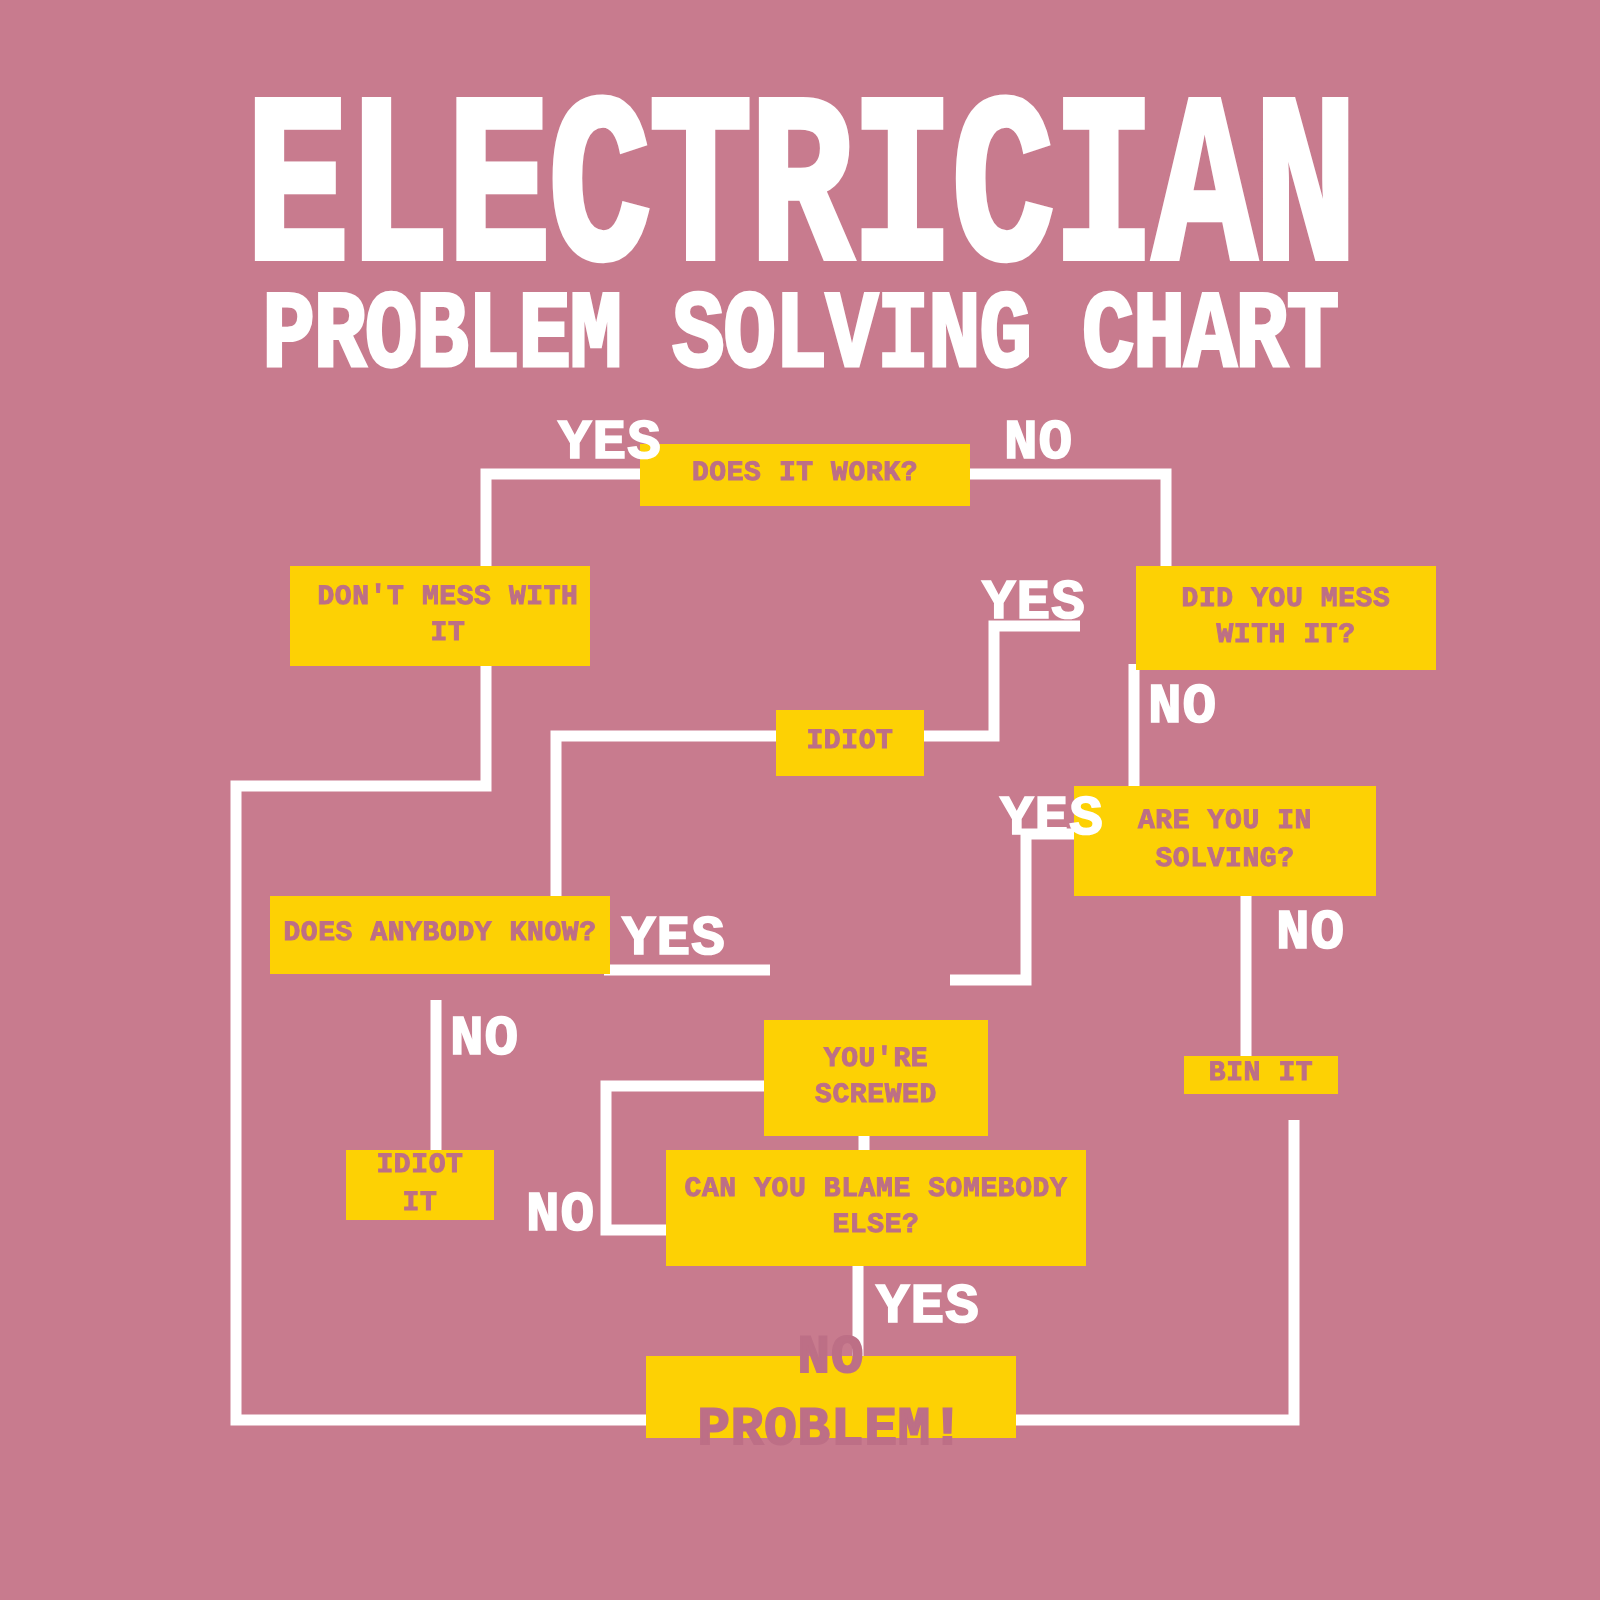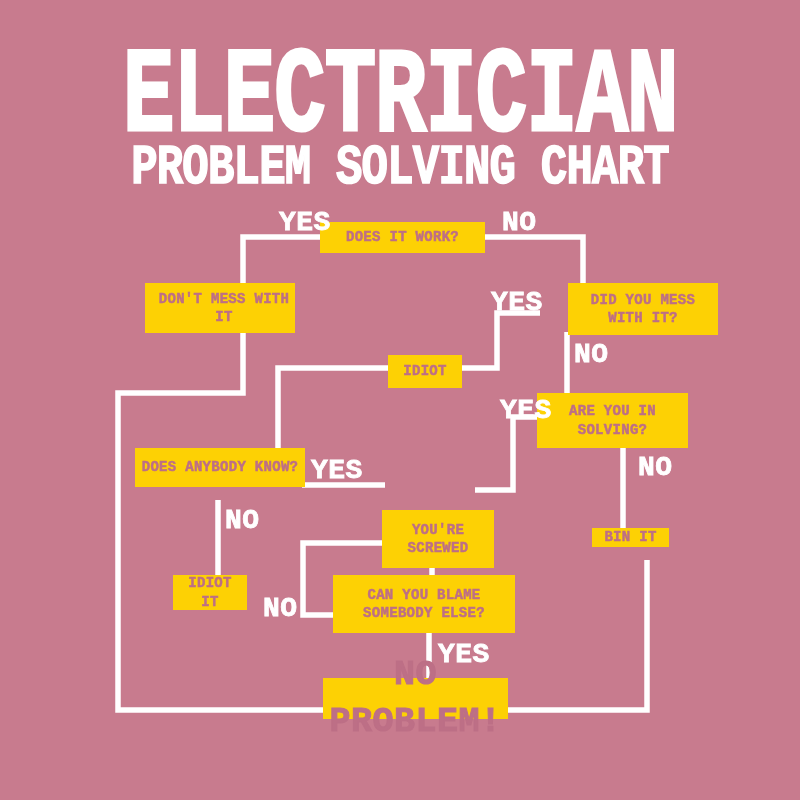--- a/index.html
+++ b/index.html
@@ -35,21 +35,21 @@
   .node{
     position:absolute;z-index:2;
     background:var(--box);color:var(--boxtext);
     display:flex;align-items:center;justify-content:center;
     text-align:center;font-weight:bold;
     font-size:14px;line-height:1.32;letter-spacing:0.3px;
     padding:2px 4px;box-sizing:border-box;
     -webkit-text-stroke:0.5px var(--boxtext);
   }
   .node.large{
-    font-size:35px;letter-spacing:0.5px;
+    font-size:27px;letter-spacing:0.5px;
     -webkit-text-stroke:1px var(--boxtext);
   }
   .branch{
     position:absolute;z-index:3;color:#fff;
     font-weight:bold;font-size:28px;letter-spacing:0.5px;
     white-space:nowrap;
     -webkit-text-stroke:0.8px #fff;
   }
 </style>
 </head>
@@ -77,21 +77,21 @@
       </svg>
       <div class="node" style="left: 320px; top: 222px; width: 165px; height: 31px;">DOES IT WORK?</div>
       <div class="node" style="left: 145px; top: 283px; width: 150px; height: 50px; padding-left: 12px;">DON'T MESS WITH IT</div>
       <div class="node" style="left: 568px; top: 283px; width: 150px; height: 52px;">DID YOU MESS WITH IT?</div>
       <div class="node" style="left: 388px; top: 355px; width: 74px; height: 33px;">IDIOT</div>
       <div class="node" style="left: 537px; top: 393px; width: 151px; height: 55px;">ARE YOU IN SOLVING?</div>
       <div class="node" style="left: 135px; top: 448px; width: 170px; height: 39px;">DOES ANYBODY KNOW?</div>
       <div class="node" style="left: 382px; top: 462px; width: 112px; height: 58px; margin-top: 48px;">YOU'RE SCREWED</div>
       <div class="node" style="left: 592px; top: 528px; width: 77px; height: 19px;">BIN IT</div>
       <div class="node" style="left: 173px; top: 575px; width: 74px; height: 35px;">IDIOT IT</div>
-      <div class="node" style="left: 333px; top: 575px; width: 182px; height: 58px;">CAN YOU BLAME SOMEBODY ELSE?</div>
+      <div class="node" style="left: 333px; top: 575px; width: 210px; height: 58px;">CAN YOU BLAME SOMEBODY ELSE?</div>
       <div class="node large" style="left: 323px; top: 678px; width: 185px; height: 41px;">NO PROBLEM!</div>
       <div class="branch" style="left: 279px; top: 207px;">YES</div>
       <div class="branch" style="left: 502px; top: 207px;">NO</div>
       <div class="branch" style="left: 491px; top: 287px;">YES</div>
       <div class="branch" style="left: 574px; top: 339px;">NO</div>
       <div class="branch" style="left: 500px; top: 395px;">YES</div>
       <div class="branch" style="left: 638px; top: 452px;">NO</div>
       <div class="branch" style="left: 311px; top: 455px;">YES</div>
       <div class="branch" style="left: 225px; top: 505px;">NO</div>
       <div class="branch" style="left: 263px; top: 593px;">NO</div>

